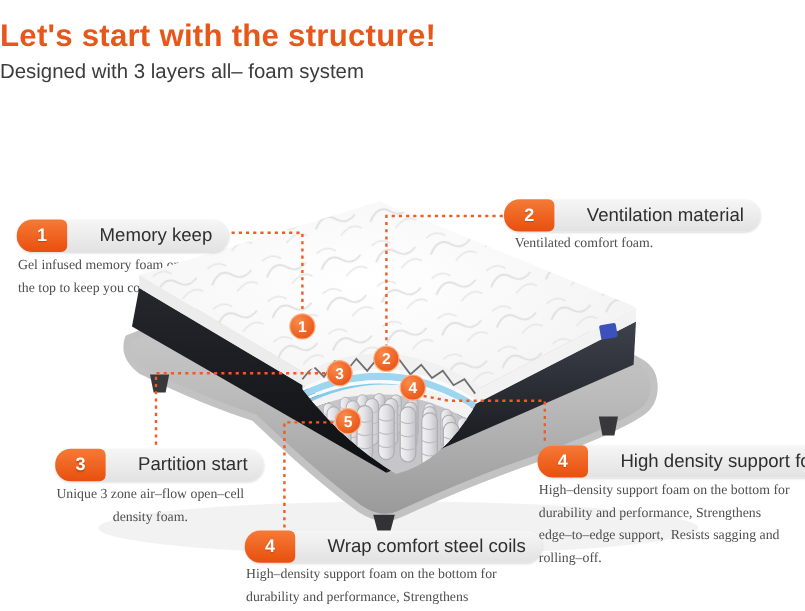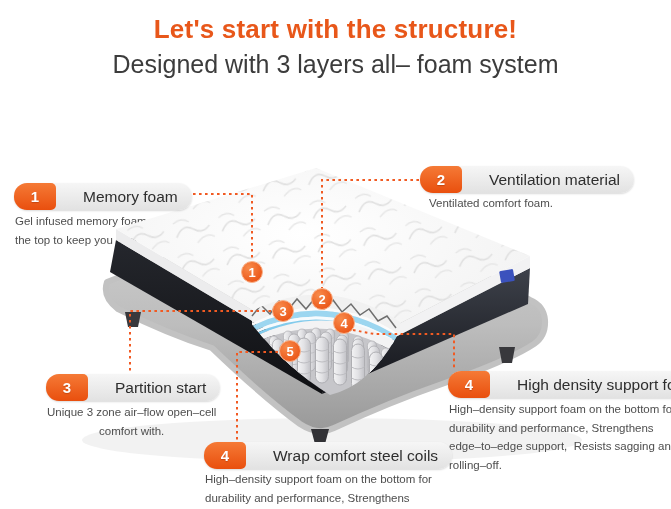--- a/index.html
+++ b/index.html
@@ -1,26 +1,26 @@
 <!DOCTYPE html>
 <html><head>
 <meta charset="utf-8">
 <style>
   html,body{margin:0;padding:0;background:#fff;}
   #canvas{
     position:relative;width:671px;height:509px;background:#ffffff;
     font-family:"Liberation Sans", sans-serif;overflow:hidden;
   }
   .title{
-    position:absolute;left:0;top:14px;width:671px;text-align:center;
+    position:absolute;left:0;top:14px;width:671px;
     font-size:26px;font-weight:bold;color:#e8571a;letter-spacing:.2px;z-index:3;
   }
   .subtitle{
-    position:absolute;left:0;top:50px;width:671px;text-align:center;
-    font-size:25px;color:#3c3c3c;z-index:3;
+    position:absolute;left:0;top:50px;width:671px;text-align:left;
+    font-size:17px;color:#3c3c3c;z-index:3;
   }
   .bed-svg{position:absolute;left:0;top:0;z-index:1;}
   .callout{position:absolute;z-index:2;}
   .callout.under{z-index:0;}
   .pill{
     position:absolute;display:inline-flex;align-items:stretch;height:27px;
     border-radius:14px;background:linear-gradient(180deg,#f6f6f6,#e2e2e2);
     box-shadow:0 1px 2px rgba(0,0,0,.15);z-index:2;
   }
   .badge{
@@ -28,21 +28,21 @@
     background:linear-gradient(180deg,#f57a36,#e94f0e);
     color:#fff;font-weight:bold;font-size:15px;
     display:flex;align-items:center;justify-content:center;
     text-shadow:0 1px 1px rgba(140,40,0,.4);
   }
   .pill-label{
     display:flex;align-items:center;padding:0 14px 0 27px;
     font-size:15.5px;color:#2e2e2e;white-space:nowrap;
   }
   .desc{position:absolute;font-size:11.5px;line-height:18.5px;color:#4e4e4e;z-index:2;}
-  .desc div{white-space:nowrap;}
+  .desc div{white-space:nowrap;font-family:Liberation Serif, serif;}
   
   .p1{left:14px;top:183px;}   .d1{left:15px;top:212px;}
   .p2{left:420px;top:166px;}  .d2{left:429px;top:194px;}
   .p3{left:46px;top:374px;}   .d3{left:47px;top:403px;text-align:center;}
   .p4{left:448px;top:371px;}  .d4{left:449px;top:400px;}
   .p5{left:204px;top:442px;}  .d5{left:205px;top:470px;}
 </style>
 </head>
 <body>
 
@@ -240,38 +240,38 @@
       </g>
       <g>
         <circle cx="290" cy="351" r="10.5" fill="url(#gMark)" stroke="#f9b38c" stroke-width="1"></circle>
         <text x="290" y="355.5">5</text>
       </g>
     </g>
   </svg>
 
   <div class="pill p1">
     <div class="badge">1</div>
-    <div class="pill-label">Memory foam</div>
+    <div class="pill-label">Memory keep</div>
   </div>
 
   <div class="pill p2">
     <div class="badge">2</div>
     <div class="pill-label">Ventilation material</div>
   </div>
   <div class="desc d2 callout">
     <div>Ventilated comfort foam.</div>
   </div>
 
   <div class="pill p3">
     <div class="badge">3</div>
     <div class="pill-label">Partition start</div>
   </div>
   <div class="desc d3 callout">
     <div>Unique 3 zone air–flow open–cell</div>
-    <div>comfort with.</div>
+    <div>density foam.</div>
   </div>
 
   <div class="pill p4">
     <div class="badge">4</div>
     <div class="pill-label">High density support foam</div>
   </div>
   <div class="desc d4 callout">
     <div>High–density support foam on the bottom for</div>
     <div>durability and performance, Strengthens</div>
     <div>edge–to–edge support,&nbsp; Resists sagging and</div>

